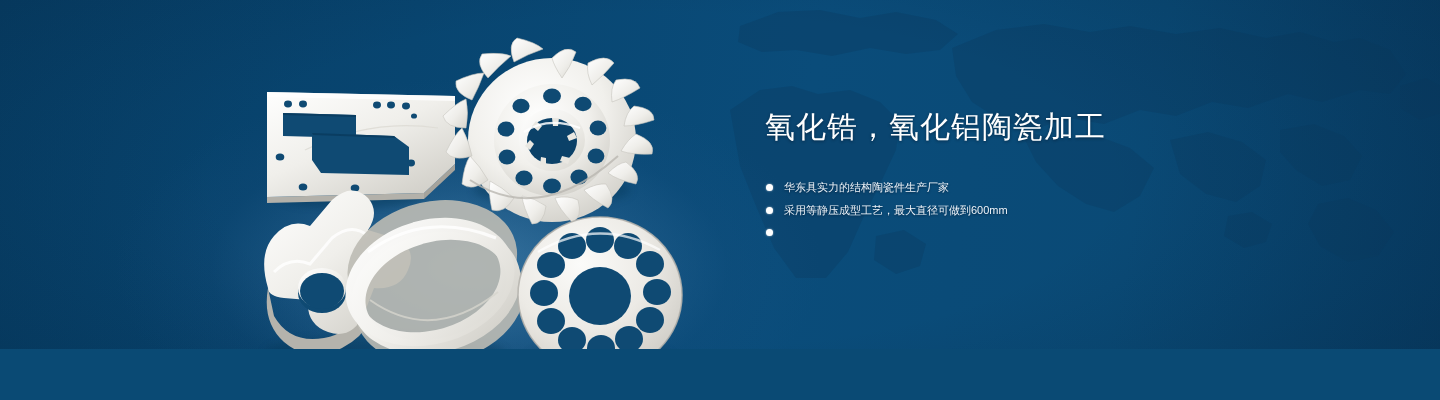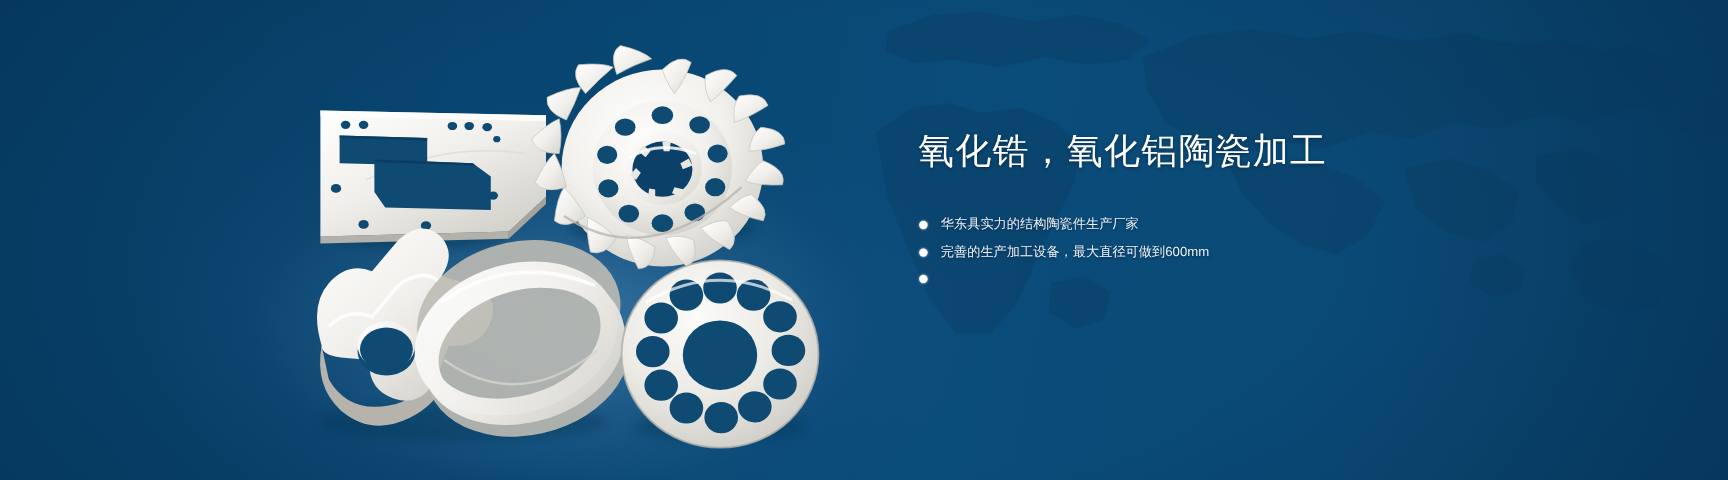--- a/index.html
+++ b/index.html
@@ -1,22 +1,22 @@
 <!DOCTYPE html>
 <html><head>
 <meta charset="utf-8">
 <style>
   html,body{margin:0;padding:0;background:#0a4a74;}
   body{font-family:"Liberation Sans","DejaVu Sans",sans-serif;}
 
   .banner{
     position:relative;
-    width:1440px;height:400px;
+    width:1440px;height:349px;
     overflow:hidden;
-    background:#3b82f6;
+    background:#6d28d9;
   }
 
   
   .bg-base{
     position:absolute;inset:0;
     background:linear-gradient(100deg,#073f67 0%,#084570 28%,#0a4c7a 55%,#0a4a76 78%,#083f68 100%);
   }
   .bg-map{
     position:absolute;top:-10px;right:-20px;
     width:760px;height:290px;
@@ -277,21 +277,21 @@
 
   <div class="copy">
     <h1 class="headline">氧化锆，氧化铝陶瓷加工</h1>
     <ul class="bullets">
       <li>
         <span class="dot"></span>
         <span>华东具实力的结构陶瓷件生产厂家</span>
       </li>
       <li>
         <span class="dot"></span>
-        <span>完善的生产加工设备，最大直径可做到600mm</span>
+        <span>采用等静压成型工艺，最大直径可做到600mm</span>
       </li>
       <li>
         <span class="dot"></span>
       </li>
     </ul>
   </div>
 
 </div>
 
 </body></html>

